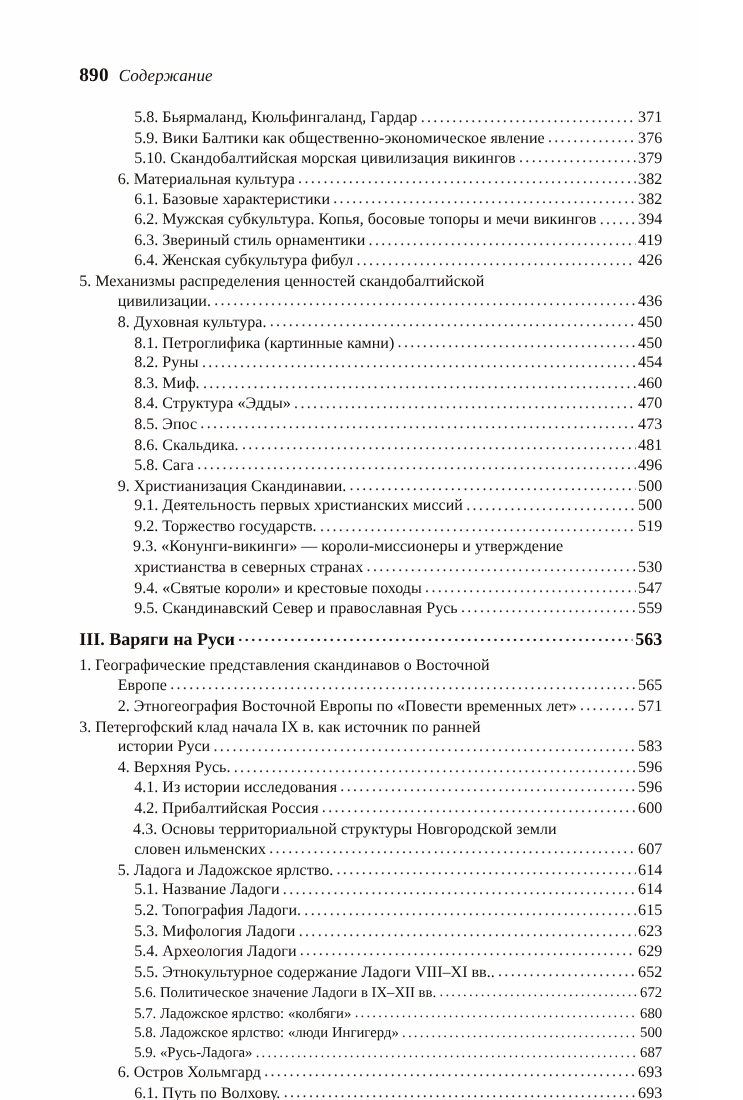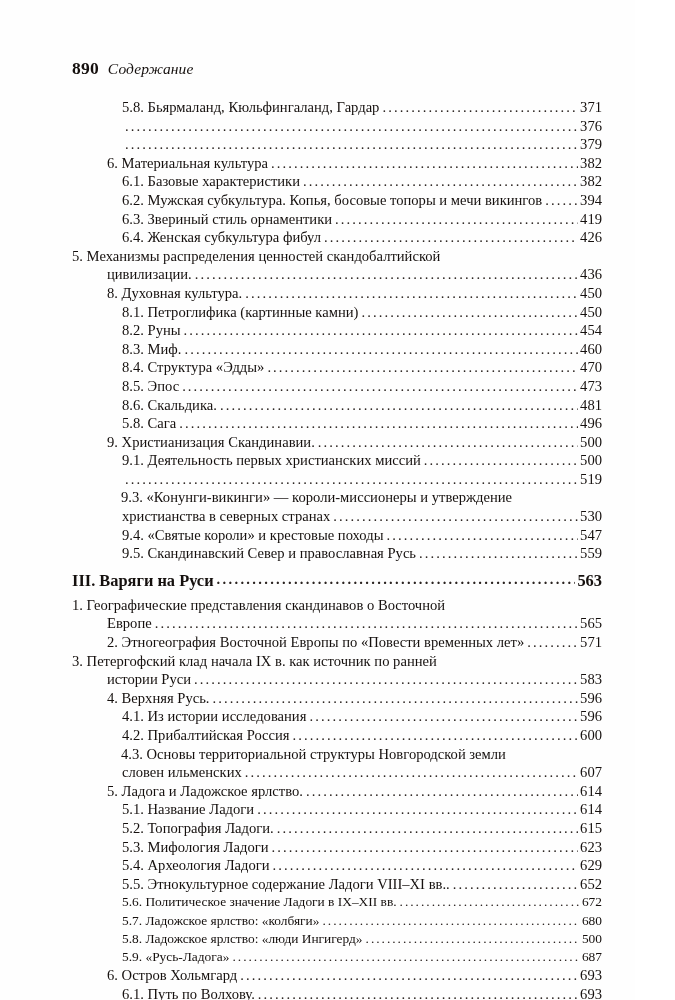--- a/index.html
+++ b/index.html
@@ -130,26 +130,28 @@
     <div id="toc-block-1">
         <div class="toc-entry lvl2">
           <div class="row">
             <span class="label">5.8. Бьярмаланд, Кюльфингаланд, Гардар</span>
             <span class="leader">........................................................................................................................................................................................................</span>
             <span class="pagenum">371</span>
           </div>
         </div>
         <div class="toc-entry lvl2">
           <div class="row">
+            <span class="label">5.9. Вики Балтики как общественно-экономическое явление</span>
             <span class="leader">........................................................................................................................................................................................................</span>
             <span class="pagenum">376</span>
           </div>
         </div>
         <div class="toc-entry lvl2">
           <div class="row">
+            <span class="label">5.10. Скандобалтийская морская цивилизация викингов</span>
             <span class="leader">........................................................................................................................................................................................................</span>
             <span class="pagenum">379</span>
           </div>
         </div>
         <div class="toc-entry lvl1">
           <div class="row">
             <span class="label">6. Материальная культура</span>
             <span class="leader">........................................................................................................................................................................................................</span>
             <span class="pagenum">382</span>
           </div>
@@ -255,20 +257,21 @@
         </div>
         <div class="toc-entry lvl2">
           <div class="row">
             <span class="label">9.1. Деятельность первых христианских миссий</span>
             <span class="leader">........................................................................................................................................................................................................</span>
             <span class="pagenum">500</span>
           </div>
         </div>
         <div class="toc-entry lvl2">
           <div class="row">
+            <span class="label">9.2. Торжество государств.</span>
             <span class="leader">........................................................................................................................................................................................................</span>
             <span class="pagenum">519</span>
           </div>
         </div>
         <div class="toc-entry lvl2">
           <div class="wrap-line">9.3. «Конунги-викинги» — короли-миссионеры и утверждение</div>
           <div class="row">
             <span class="label">христианства в северных странах</span>
             <span class="leader">........................................................................................................................................................................................................</span>
             <span class="pagenum">530</span>

